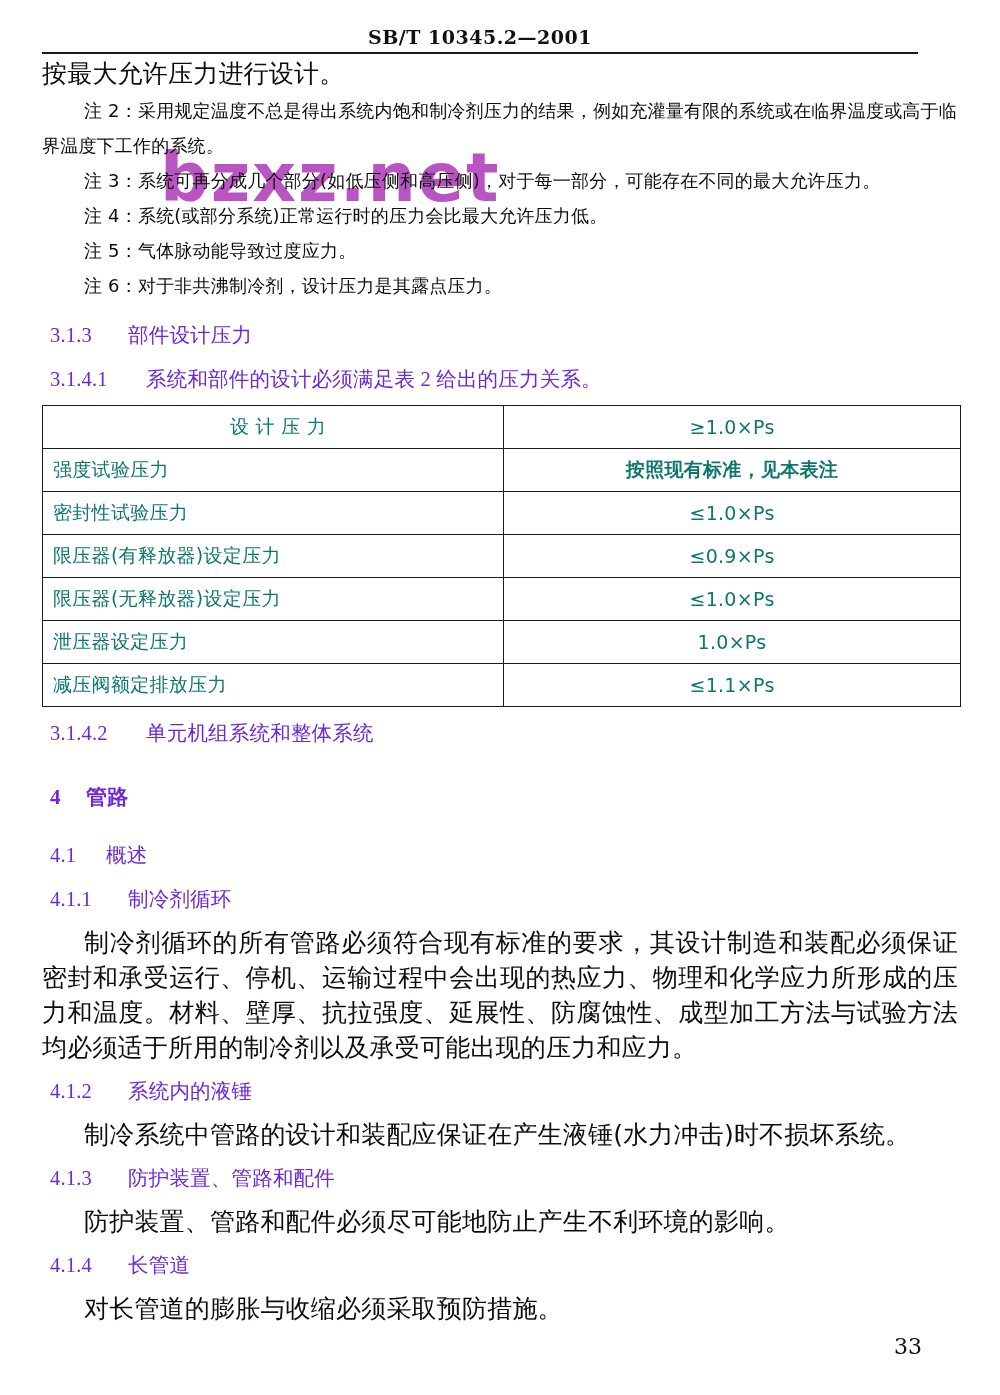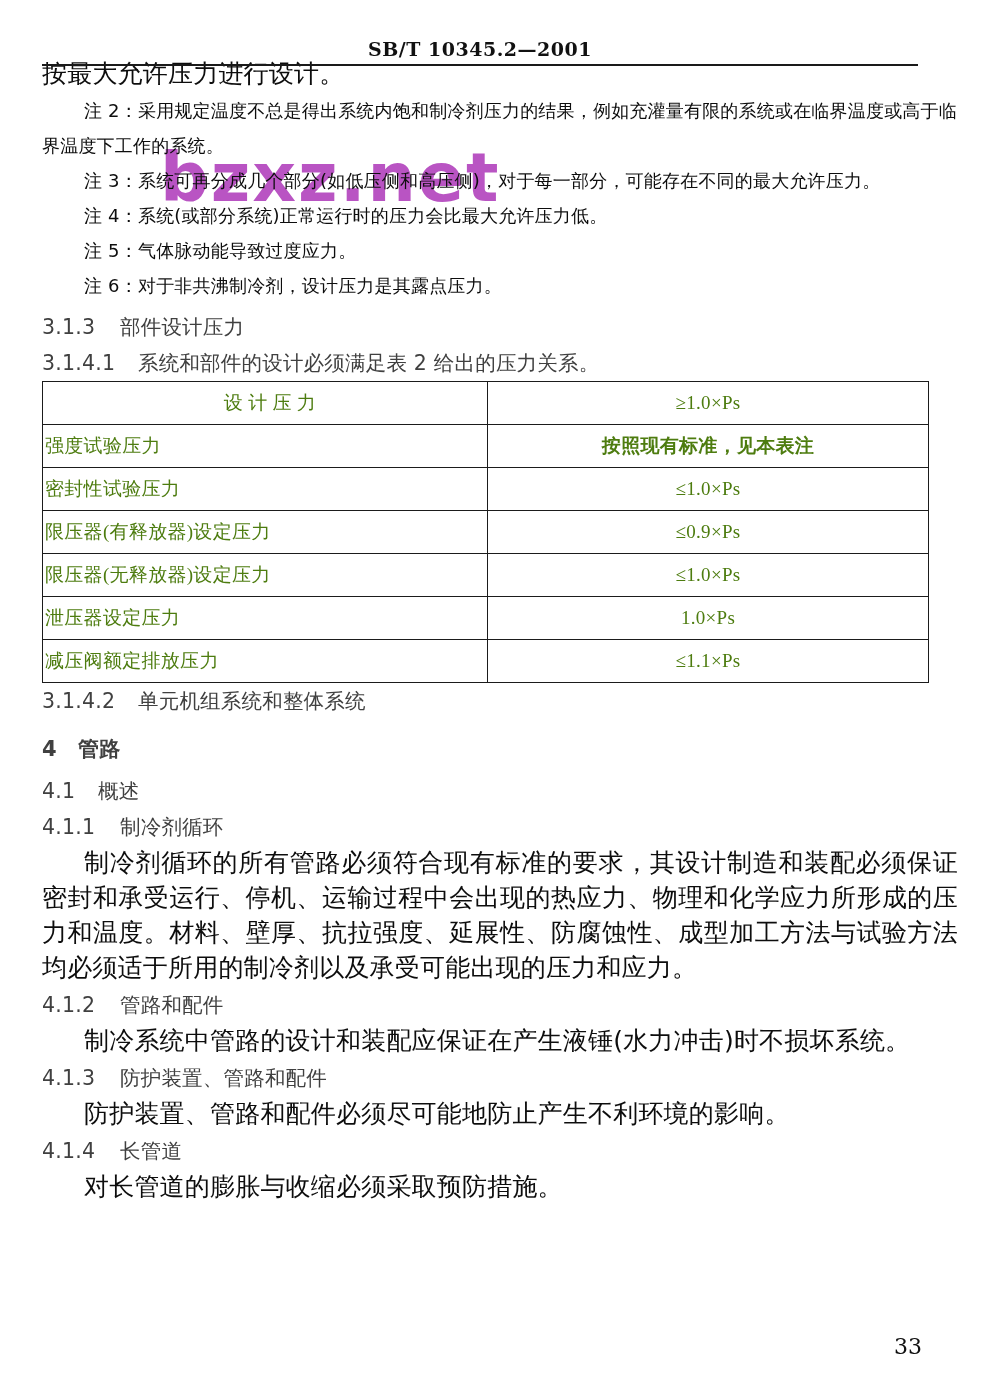--- a/index.html
+++ b/index.html
@@ -35,21 +35,21 @@
     opacity: 0.75;
     z-index: 0;
     user-select: none;
     white-space: nowrap;
   }
 
   
   .header {
     position: absolute;
     left: 42px;
-    top: 38px;
+    top: 26px;
     width: 876px;
     z-index: 2;
   }
   .header-title {
     text-align: center;
     font-family: "DejaVu Serif", "Liberation Serif", serif;
     font-weight: bold;
     font-size: 19px;
     letter-spacing: 0.5px;
     color: #111;
@@ -84,23 +84,24 @@
     font-size: 18px;
     line-height: 35px;
     color: #0d0d0d;
     margin: 0;
     text-indent: 42px;
     letter-spacing: 0.2px;
   }
   .heading {
     font-size: 20.5px;
     line-height: 36px;
-    color: #404040;
-    margin: 0;
+    color: #6d28d9;
+    margin: 8px;
     letter-spacing: 0.2px;
+    font-family: Liberation Serif, serif;
   }
   .heading .num {
     display: inline-block;
     min-width: 78px;
   }
   .heading.wide .num {
     min-width: 96px;
   }
   .heading.major {
     font-weight: bold;
@@ -135,24 +136,23 @@
   table.ptable {
     border-collapse: collapse;
     width: 876px;
     margin: 0;
     table-layout: fixed;
   }
   table.ptable td {
     border: 1.6px solid #1b1b1b;
     height: 38px;
     font-size: 19px;
-    color: #4d7c0f;
-    padding: 2px 2px;
+    color: #0f766e;
+    padding: 2px 10px;
     letter-spacing: 0.3px;
-    font-family: Liberation Serif, serif;
   }
   td.col-label { width: 440px; }
   td.col-value { width: 436px; text-align: center; }
   td.center-head {
     text-align: center;
     letter-spacing: 10px;
     text-indent: 10px;
   }
   td.bold { font-weight: bold; }
 
@@ -236,21 +236,21 @@
 
     <p class="heading major"><span class="num">4</span><span>管路</span></p>
 
     <div class="spacer-sm"></div>
 
     <p class="heading lvl2"><span class="num">4.1</span><span>概述</span></p>
 
     <p class="heading"><span class="num">4.1.1</span><span>制冷剂循环</span></p>
     <p class="para indent">制冷剂循环的所有管路必须符合现有标准的要求，其设计制造和装配必须保证密封和承受运行、停机、运输过程中会出现的热应力、物理和化学应力所形成的压力和温度。材料、壁厚、抗拉强度、延展性、防腐蚀性、成型加工方法与试验方法均必须适于所用的制冷剂以及承受可能出现的压力和应力。</p>
 
-    <p class="heading"><span class="num">4.1.2</span><span>管路和配件</span></p>
+    <p class="heading"><span class="num">4.1.2</span><span>系统内的液锤</span></p>
     <p class="para indent">制冷系统中管路的设计和装配应保证在产生液锤(水力冲击)时不损坏系统。</p>
 
     <p class="heading"><span class="num">4.1.3</span><span>防护装置、管路和配件</span></p>
     <p class="para indent">防护装置、管路和配件必须尽可能地防止产生不利环境的影响。</p>
 
     <p class="heading"><span class="num">4.1.4</span><span>长管道</span></p>
     <p class="para indent">对长管道的膨胀与收缩必须采取预防措施。</p>
 
   </div>
 

